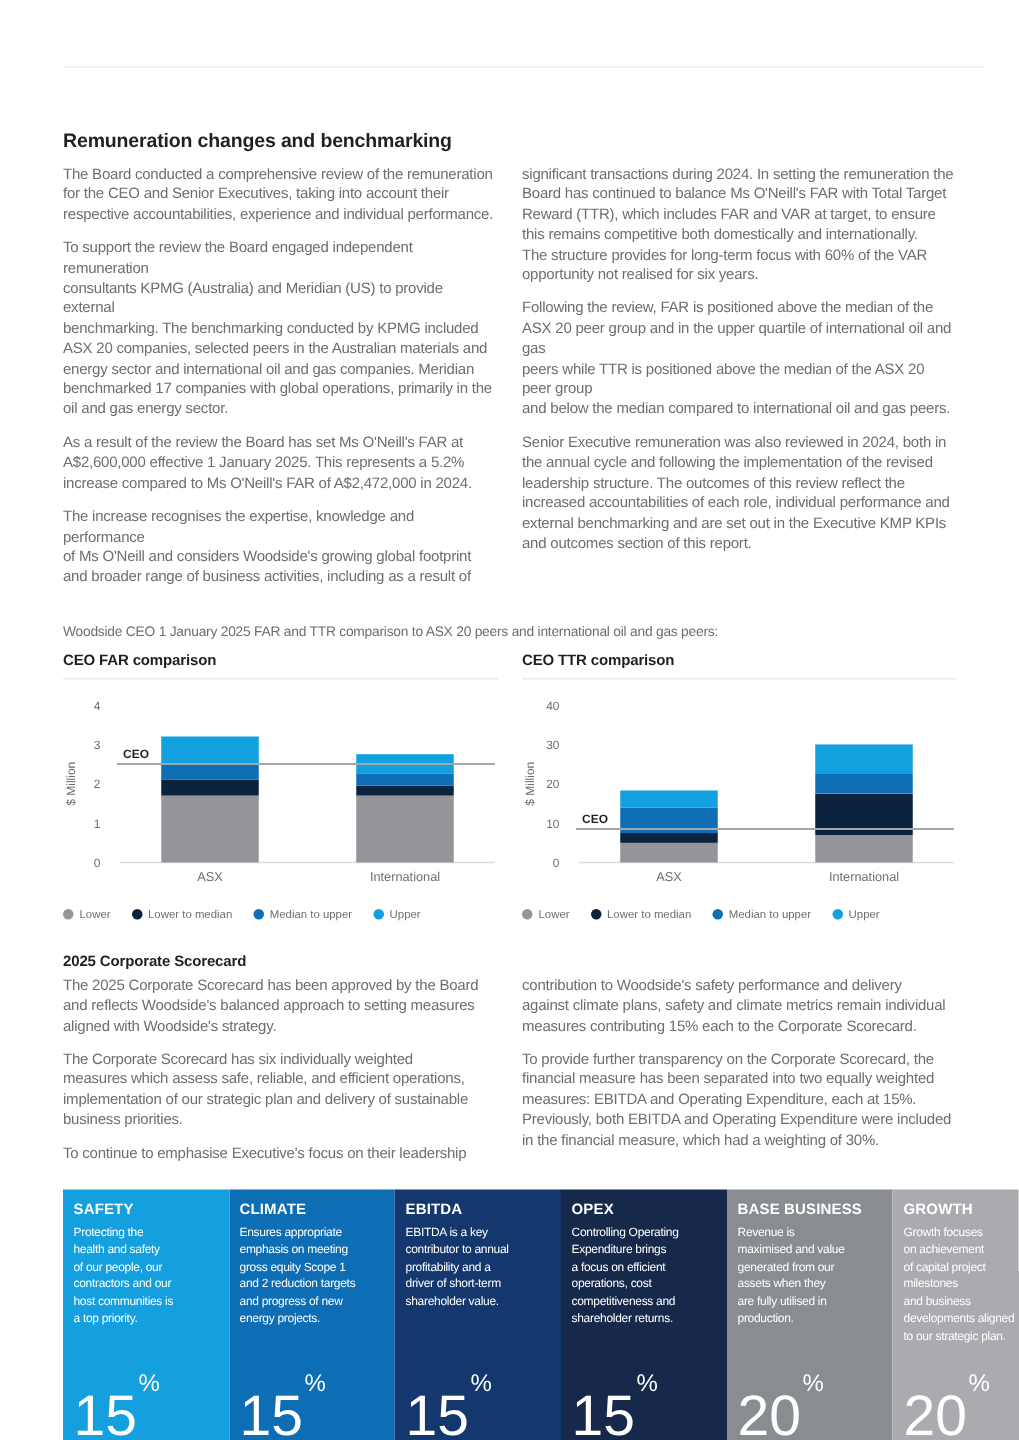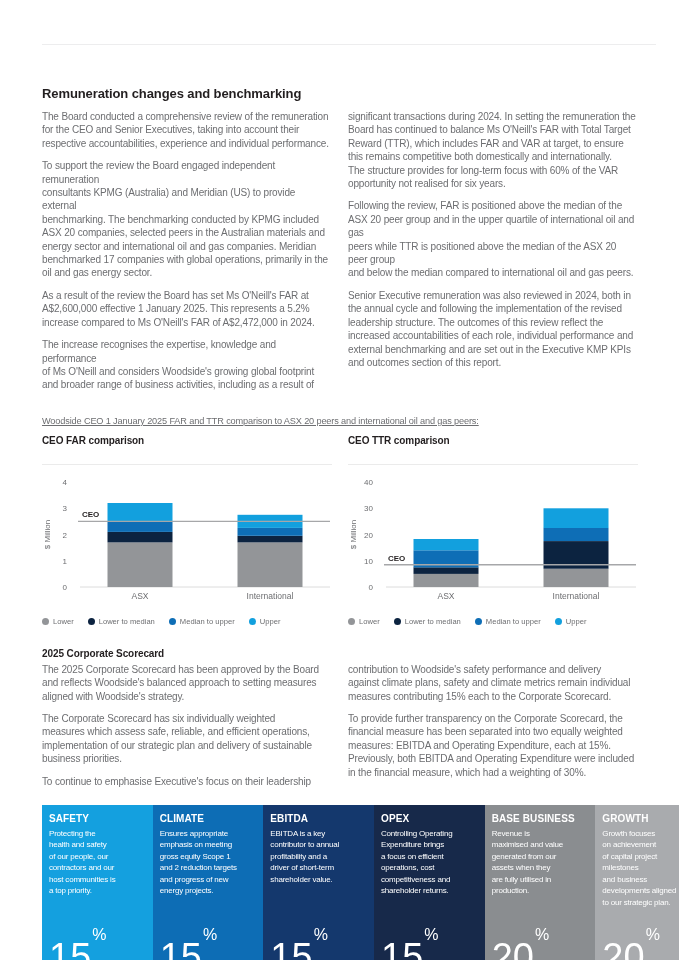--- a/index.html
+++ b/index.html
@@ -7,23 +7,23 @@
     width:679px;height:960px;position:relative;background:#ffffff;
     font-family:"Liberation Sans",sans-serif;color:#6d6e71;
     -webkit-font-smoothing:antialiased;overflow:hidden;
   }
   .top-rule{position:absolute;top:44px;left:42px;right:23px;border-top:1px solid #ededee;}
   .content{position:absolute;left:42px;top:12px;width:596px;}
   h1{font-size:13px;line-height:16px;color:#231f20;margin:74px 0 8px 0;font-weight:bold;letter-spacing:-0.1px;}
   .cols{display:flex;gap:16px;}
   .col{width:290px;flex:0 0 290px;}
   p.body{font-size:10px;line-height:13.4px;letter-spacing:-0.15px;margin:0 0 9px 0;white-space:pre-line;}
-  .intro{font-size:9.2px;letter-spacing:-0.15px;line-height:13px;margin:14px 0 7px 0;text-decoration:underline;}
+  .intro{font-size:9.2px;letter-spacing:-0.15px;line-height:13px;margin:14px 0 7px 0;}
   .chart-title{font-size:10px;font-weight:bold;color:#231f20;letter-spacing:-0.1px;
-    padding-bottom:18px;border-bottom:1px solid #ebebeb;margin-bottom:9px;}
+    padding-bottom:6px;border-bottom:1px solid #ebebeb;margin-bottom:9px;}
   .chart-box svg{display:block;}
   .chart-box text{letter-spacing:0;}
   .legend{display:flex;justify-content:flex-start;gap:14px;margin-top:15px;font-size:7.6px;color:#6d6e71;align-items:center;}
   .lg-item{display:flex;align-items:center;gap:4px;}
   .lg-dot{width:7px;height:7px;border-radius:50%;display:inline-block;}
   h2{font-size:10px;color:#231f20;font-weight:bold;margin:22px 0 4px 0;letter-spacing:-0.1px;}
   .cards{display:flex;margin-top:8px;width:664px;}
   .card{flex:1 1 0;height:176px;position:relative;padding:8px 7px;box-sizing:border-box;color:#ffffff;}
   .card-title{font-size:10px;font-weight:bold;letter-spacing:0.1px;margin-bottom:4px;}
   .card-body{font-size:8px;line-height:11.5px;letter-spacing:-0.2px;white-space:pre-line;}

